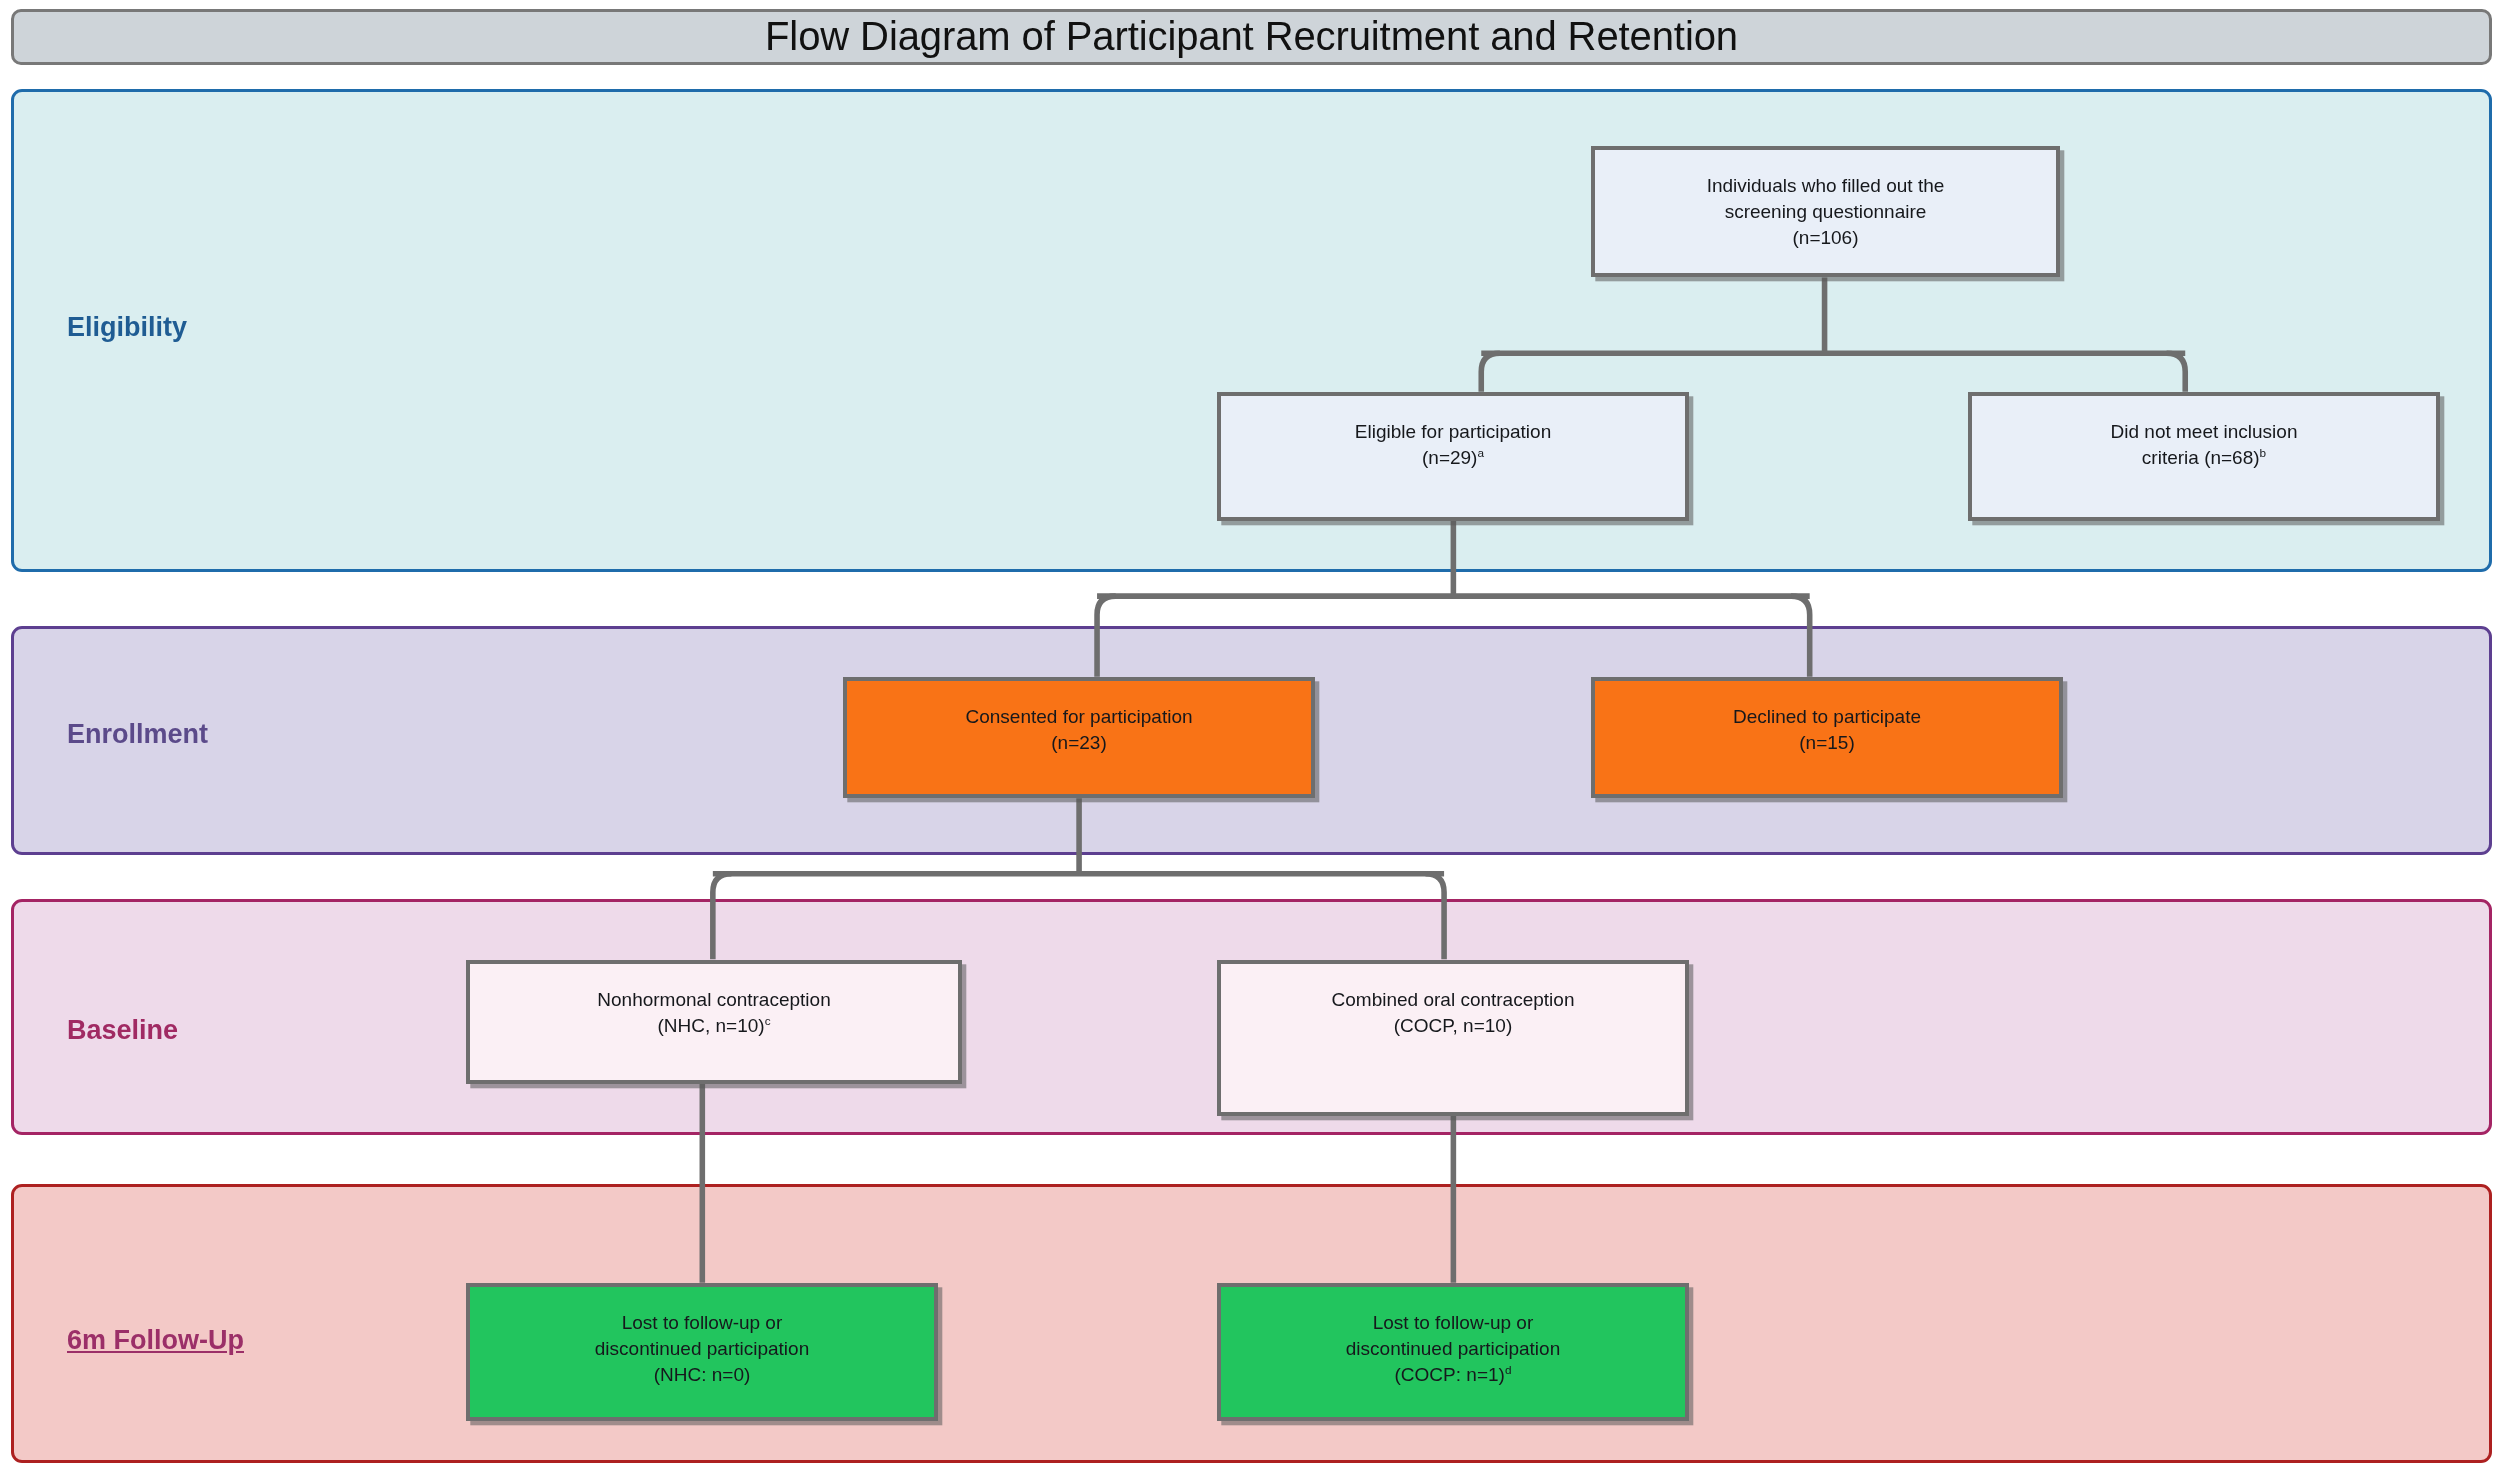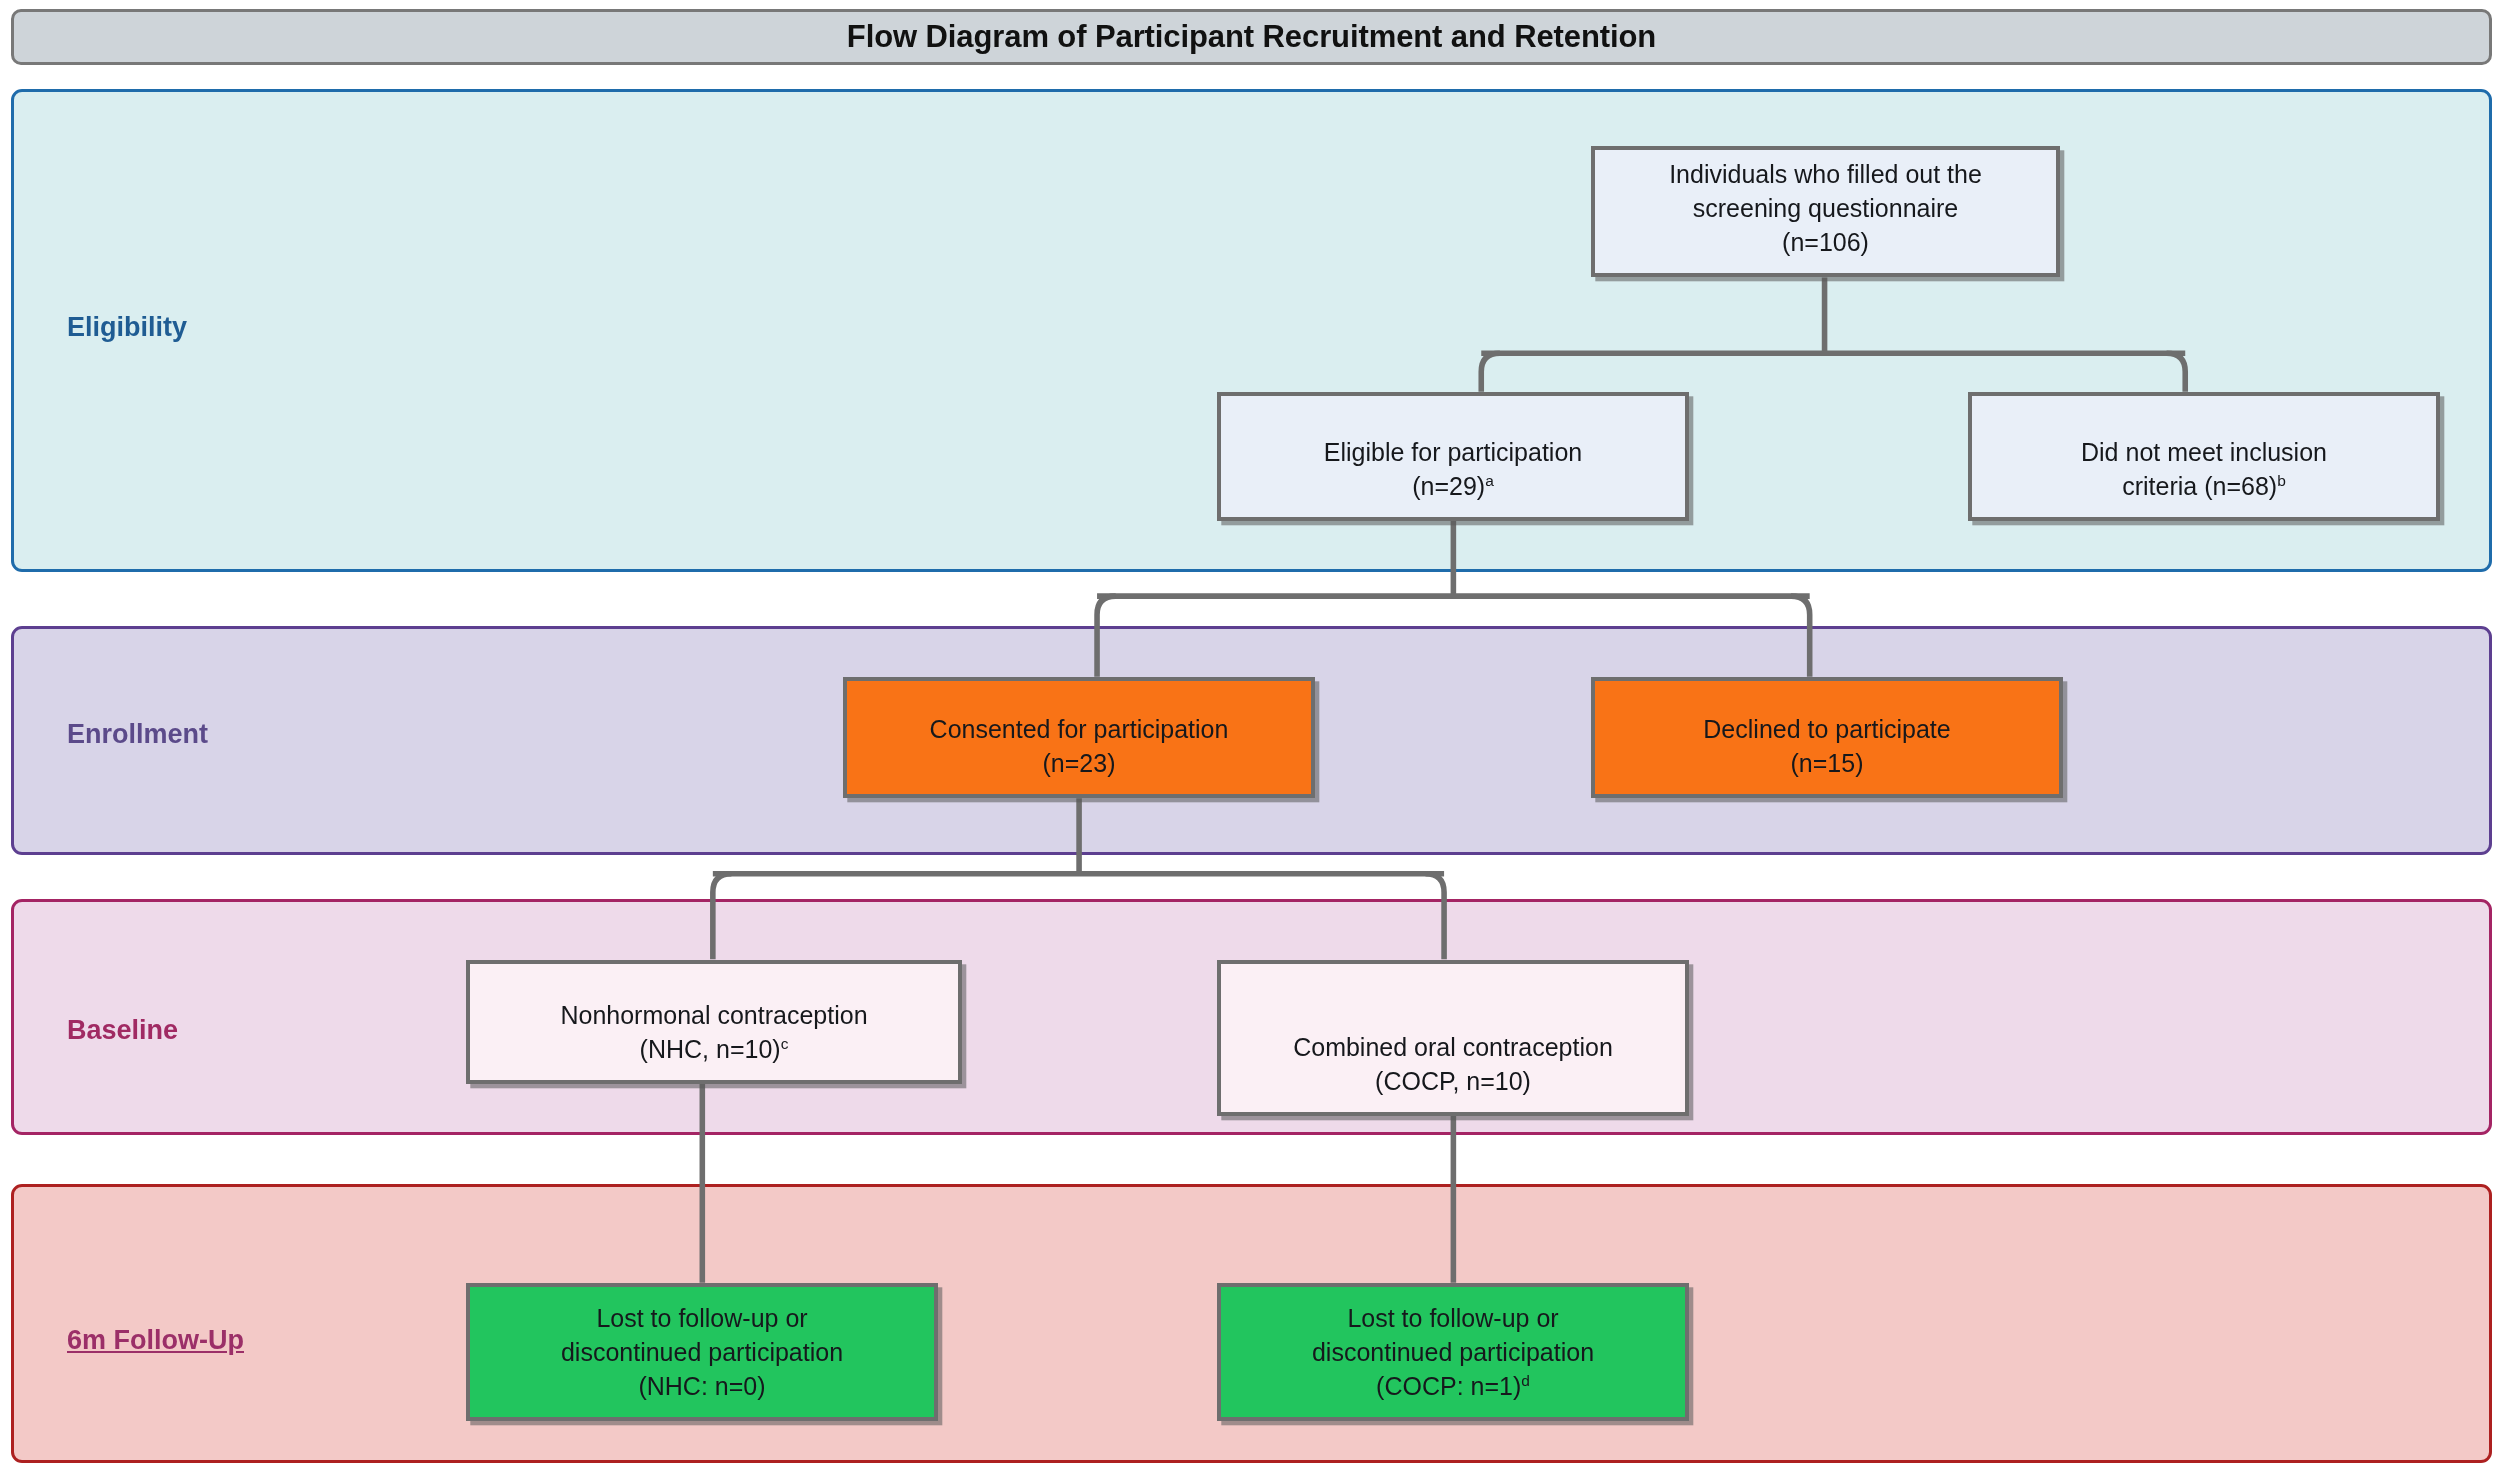--- a/index.html
+++ b/index.html
@@ -24,22 +24,22 @@
     height: 56px;
     background: #ced4d9;
     border: 3.7px solid #787878;
     border-radius: 10px;
     box-sizing: border-box;
     display: flex;
     align-items: center;
     justify-content: center;
   }
   #title-bar .title-text {
-    font-size: 31px;
-    font-weight: bold;
+    font-size: 40px;
+    font-weight: normal;
     color: #111111;
     letter-spacing: -0.1px;
   }
 
   
   .band {
     position: absolute;
     box-sizing: border-box;
     border-radius: 11px;
     border-style: solid;
@@ -87,27 +87,27 @@
     width: 2512px; height: 1473px;
     pointer-events: none;
   }
 
   
   .node {
     position: absolute;
     box-sizing: border-box;
     border: 4.3px solid #6e6e6e;
     display: flex;
-    align-items: flex-end;
+    align-items: flex-start;
     justify-content: center;
     text-align: center;
-    font-size: 25px;
+    font-size: 19px;
     line-height: 1.36;
     color: #16181c;
-    padding: 14px 11px;
+    padding: 23px 11px;
     box-shadow: 4.3px 4.3px 0 rgba(90,90,90,0.55);
   }
   .node .lines { width: 100%; }
   .node sup {
     font-size: 0.62em;
     vertical-align: super;
     line-height: 0;
   }
 
   .node-blue  { background: #e9eff8; }

